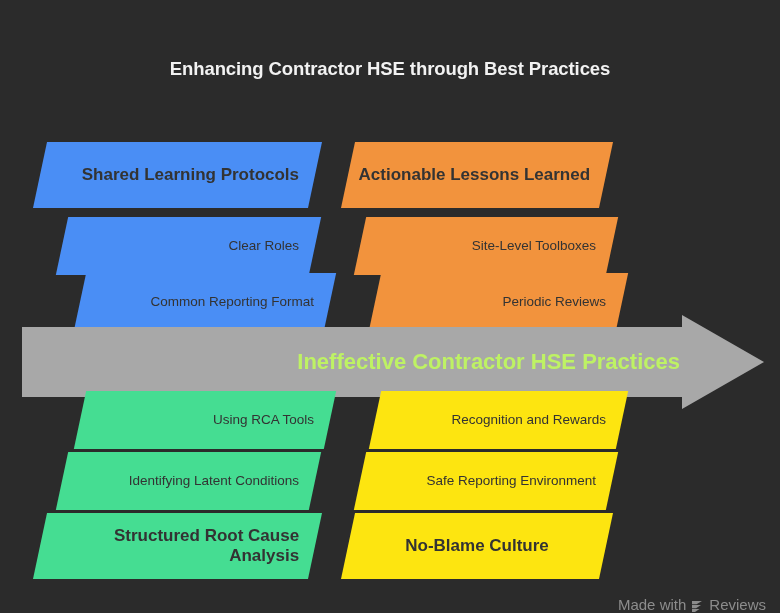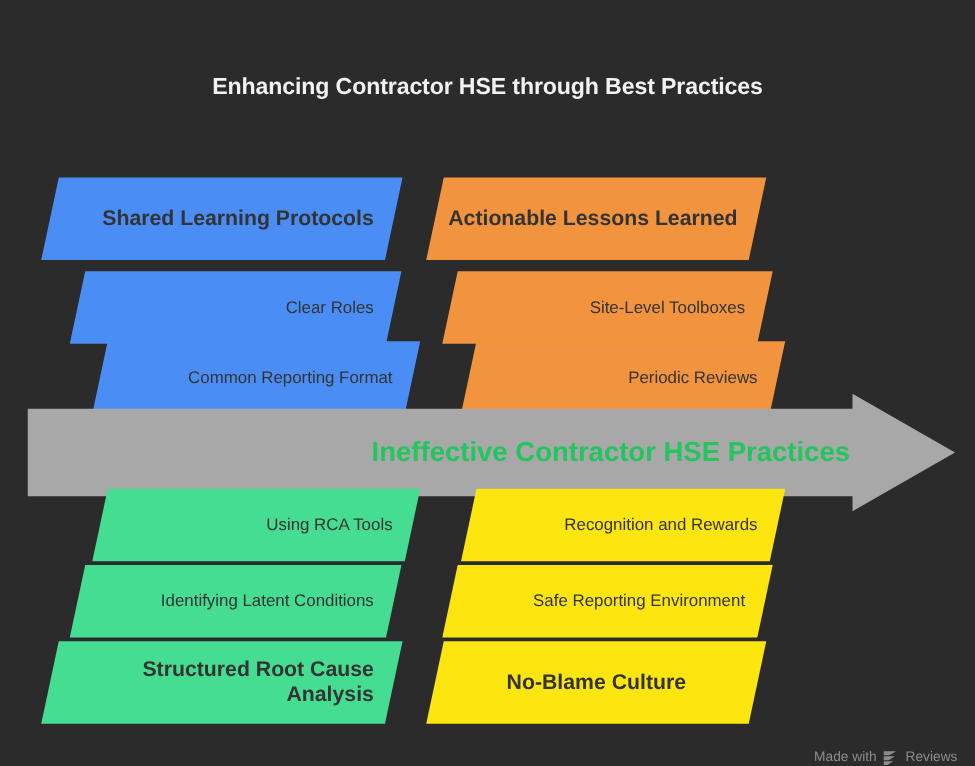--- a/index.html
+++ b/index.html
@@ -54,21 +54,21 @@
     position: absolute;
     left: 22px;
     top: 303px;
     width: 700px;
     height: 94px;
     display: flex;
     align-items: center;
     justify-content: flex-end;
     padding-right: 42px;
     box-sizing: border-box;
-    color: #22c55e;
+    color: #bef264;
     font-size: 22px;
     font-weight: bold;
     white-space: nowrap;
     pointer-events: none;
   }
 
   
   .chip {
     position: absolute;
     height: 58px;
@@ -106,24 +106,24 @@
   .c-orange { background: #f2933d; }
   .c-green  { background: #45dd92; }
   .c-yellow { background: #fde510; }
 
   
   .watermark {
     position: absolute;
     right: 14px;
     bottom: 12px;
     display: flex;
-    align-items: flex-start;
+    align-items: flex-end;
     gap: 5px;
     color: #8c8c8c;
-    font-size: 11px;
+    font-size: 15px;
     white-space: nowrap;
   }
   .watermark svg { display: block; }
 </style>
 </head>
 <body>
 
 <div id="diagram-root">
 
   <div class="diagram-title">Enhancing Contractor HSE through Best Practices</div>

